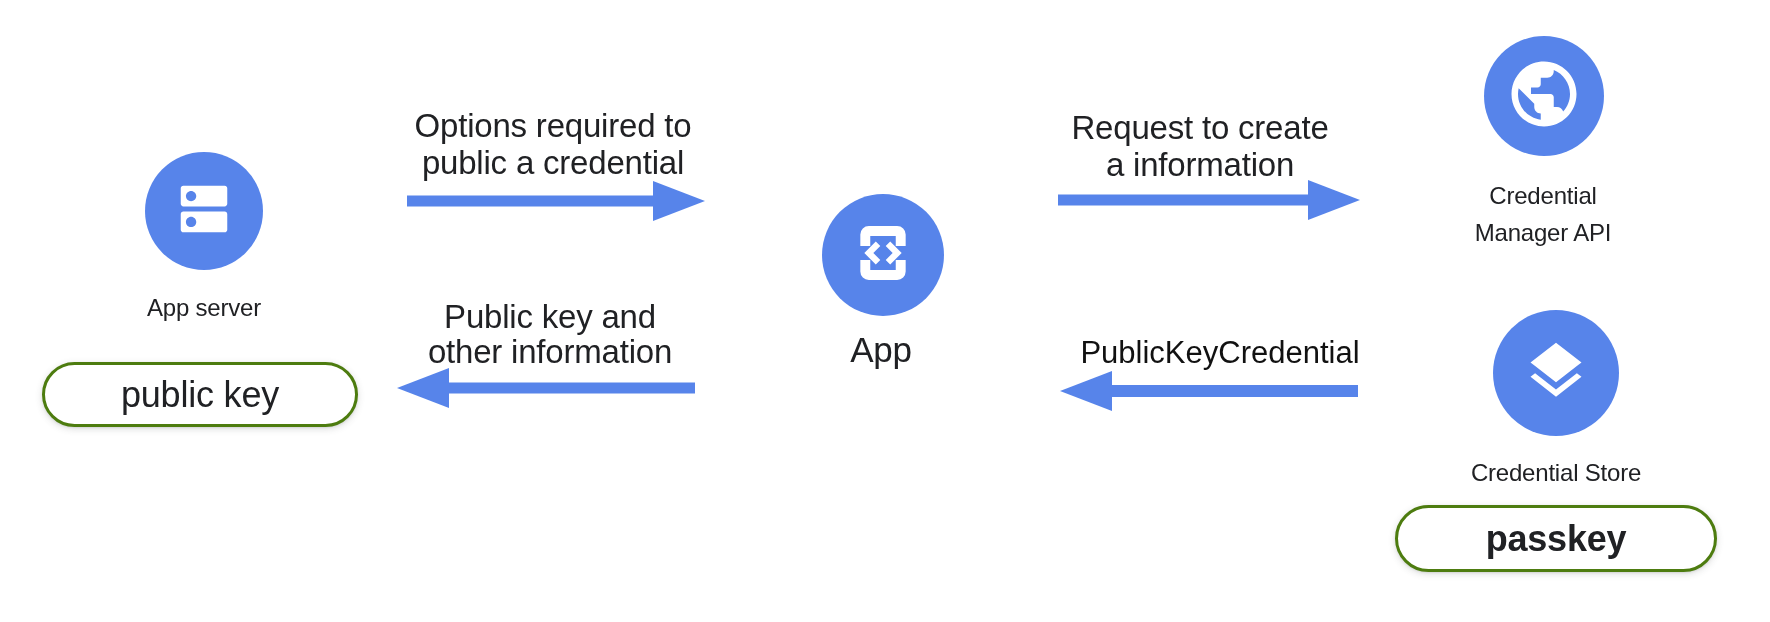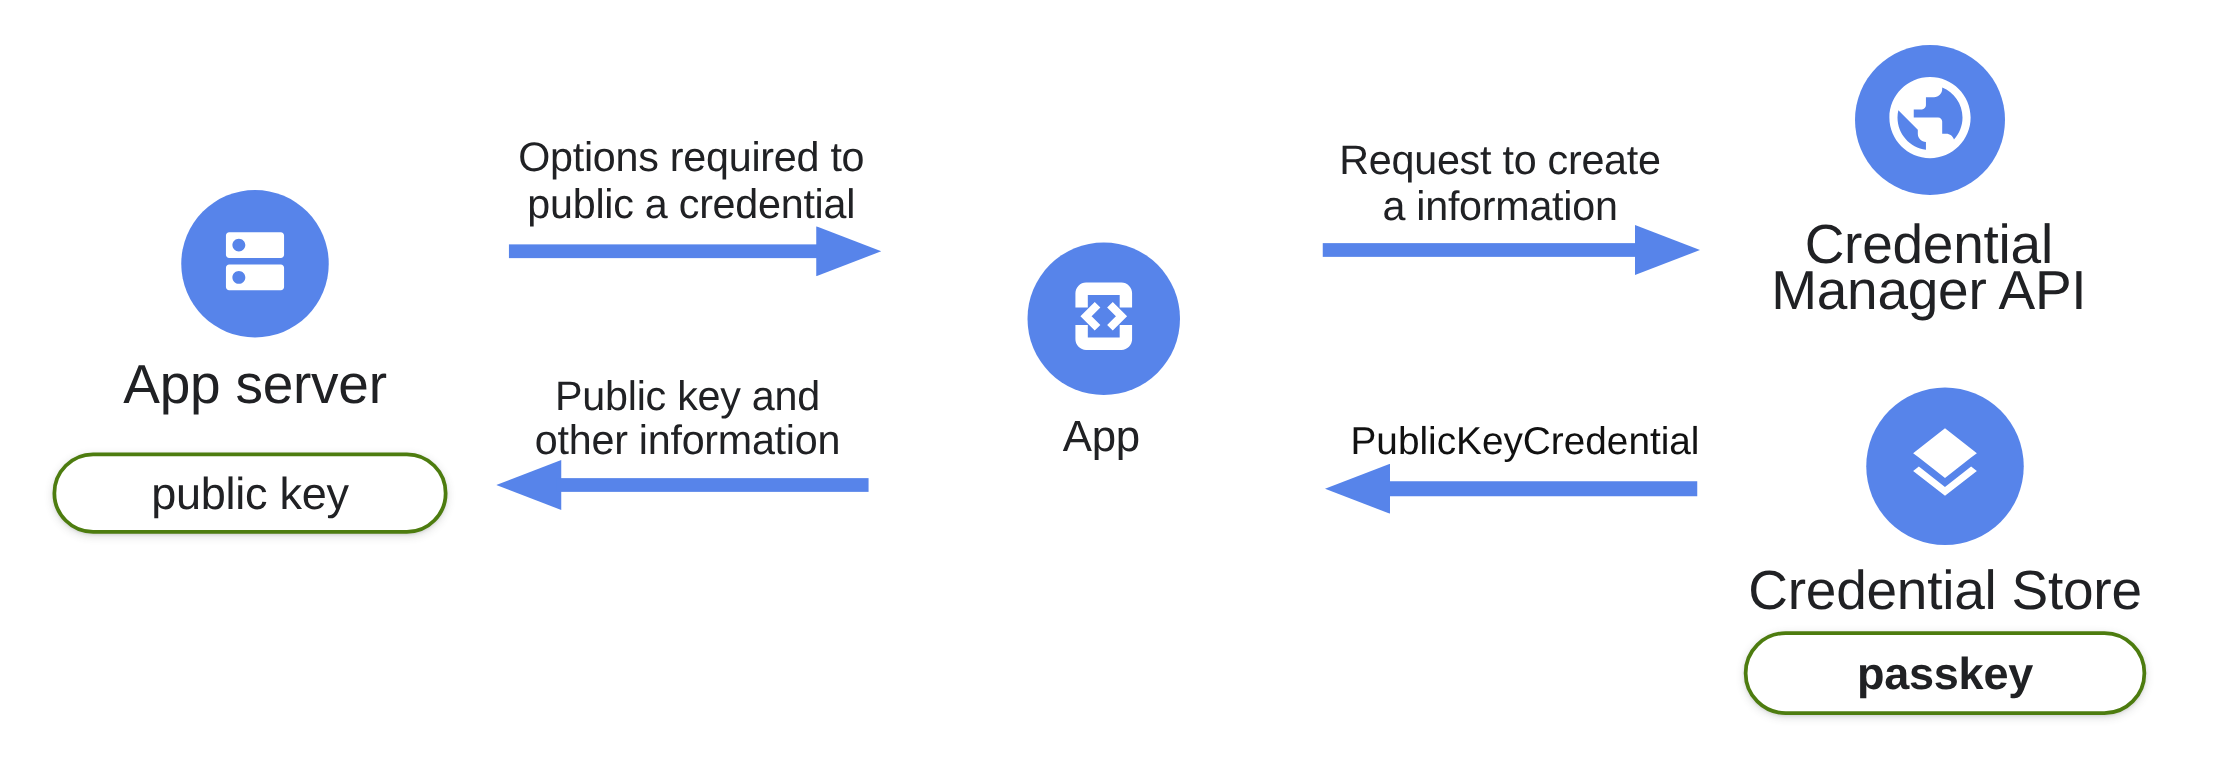--- a/index.html
+++ b/index.html
@@ -16,21 +16,21 @@
     color:var(--text);
     overflow:hidden;
   }
   .circle{
     position:absolute;border-radius:50%;
     background:var(--accent);
     display:flex;align-items:center;justify-content:center;
   }
   .node-label{
     position:absolute;text-align:center;
-    font-size:44px;line-height:37px;color:var(--text);
+    font-size:24px;line-height:37px;color:var(--text);
     letter-spacing:-0.2px;white-space:nowrap;
   }
   .pill{
     position:absolute;background:var(--pill-bg);
     border-radius:999px;border:3px solid #4d7c0f;
     box-shadow:0 2px 7px rgba(60,64,67,.18), 0 1px 2px rgba(60,64,67,.10);
     display:flex;align-items:center;justify-content:center;
     font-size:36px;color:var(--text);letter-spacing:-0.2px;
     box-sizing:border-box;
   }

